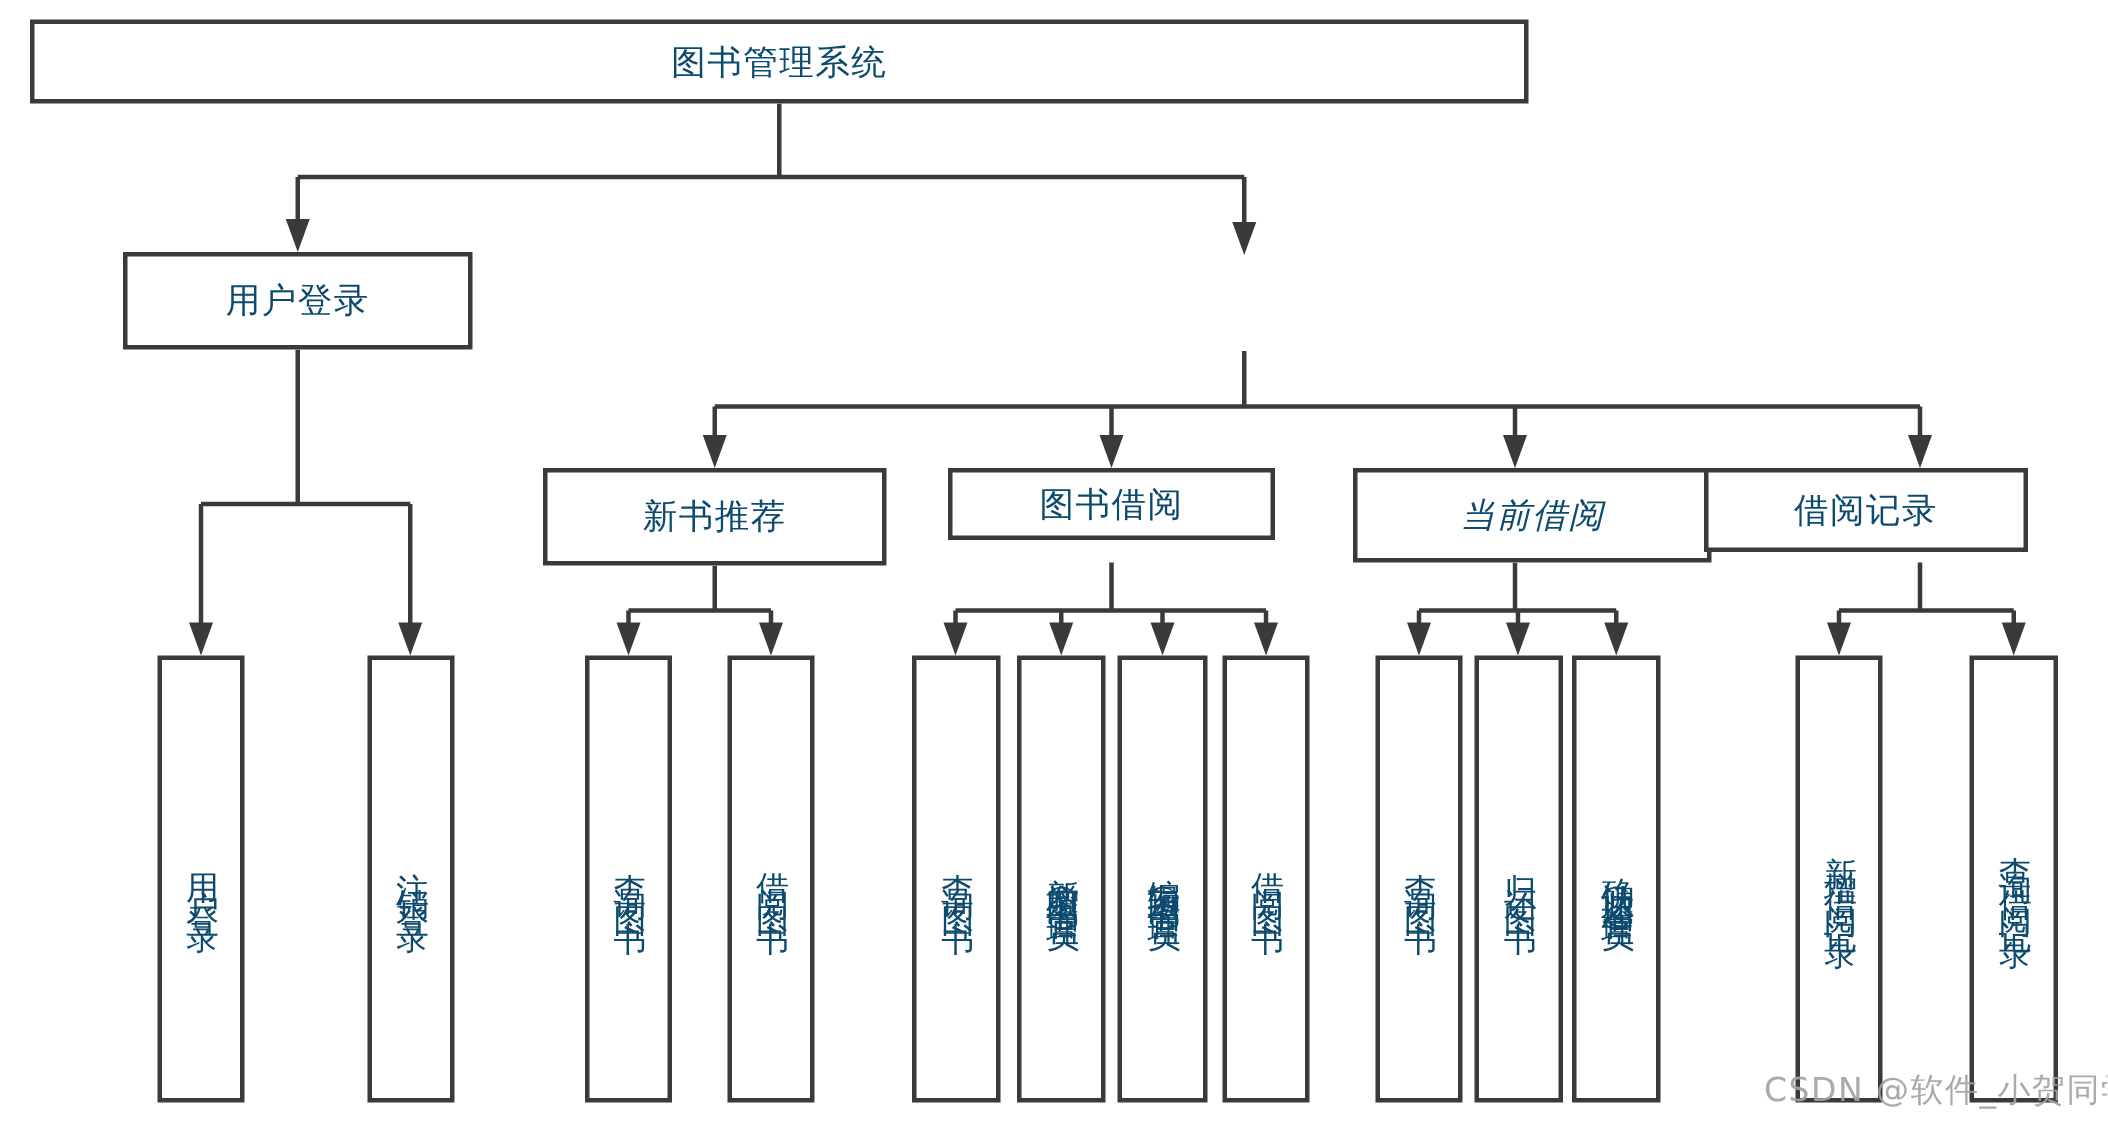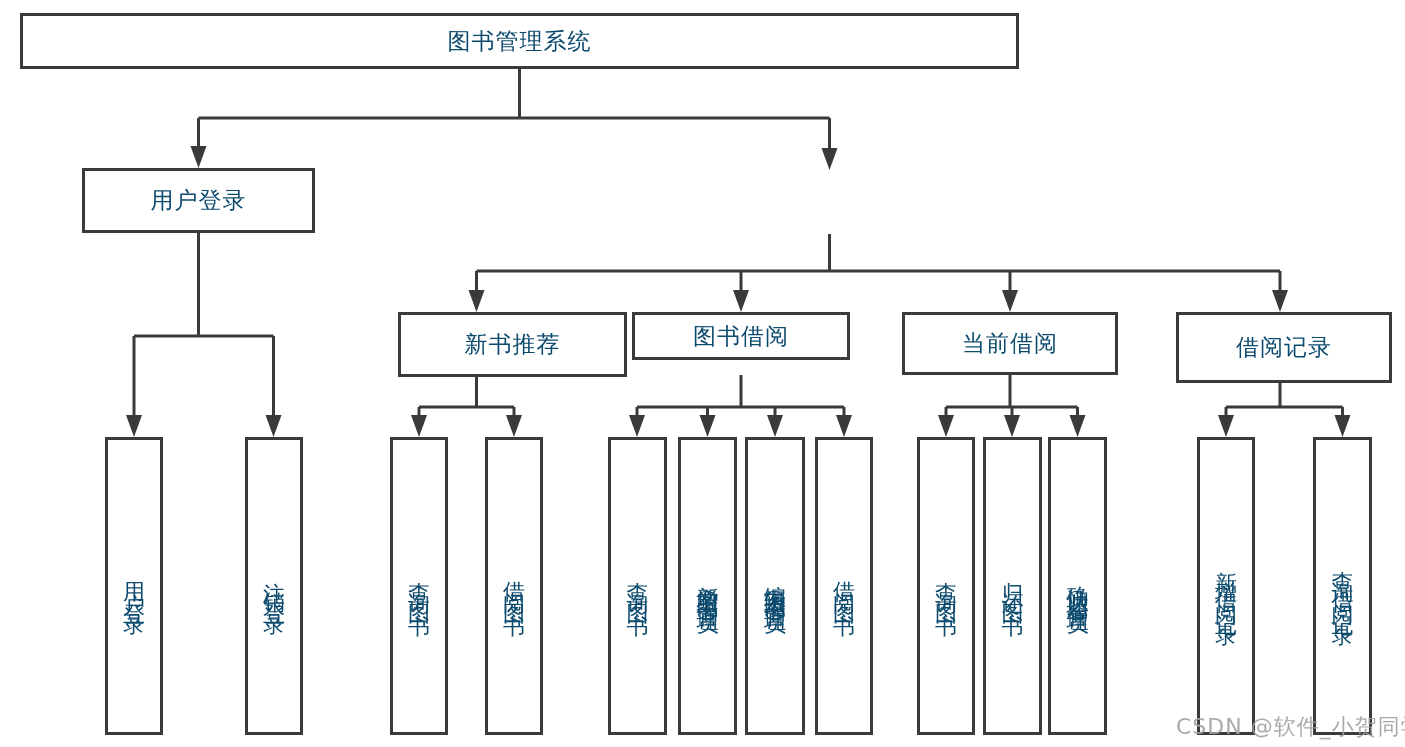--- a/index.html
+++ b/index.html
@@ -128,24 +128,24 @@
 
       <polygon points="1218,415 1234,415 1226,437"></polygon>
       <polygon points="1334.5,415 1350.5,415 1342.5,437"></polygon>
     </g>
   </svg>
 
   <div class="node" style="left:20px; top:13px; width:999px; height:56px;">图书管理系统</div>
 
   <div class="node" style="left:82px; top:168px; width:233px; height:65px;">用户登录</div>
 
-  <div class="node" style="left:362px; top:312px; width:229px; height:65px;margin-left:36px;">新书推荐</div>
+  <div class="node" style="left:362px; top:312px; width:229px; height:65px;">新书推荐</div>
   <div class="node" style="left:632px; top:312px; width:218px; height:48px;">图书借阅</div>
-  <div class="node" style="left:902px; top:312px; width:216px; height:63px;">当前借阅</div>
-  <div class="node" style="left:1176px; top:312px; width:216px; height:71px;">借阅记录</div>
+  <div class="node" style="left:902px; top:312px; width:239px; height:63px;font-style:italic;">当前借阅</div>
+  <div class="node" style="left:1136px; top:312px; width:216px; height:56px;">借阅记录</div>
 
   <div class="node leaf" style="left:105px; top:437px; width:58px; height:298px;">
     <span class="vtext">用户登录</span>
   </div>
   <div class="node leaf" style="left:245px; top:437px; width:58px; height:298px;">
     <span class="vtext">注销登录</span>
   </div>
 
   <div class="node leaf" style="left:390px; top:437px; width:58px; height:298px;">
     <span class="vtext">查询图书</span>

